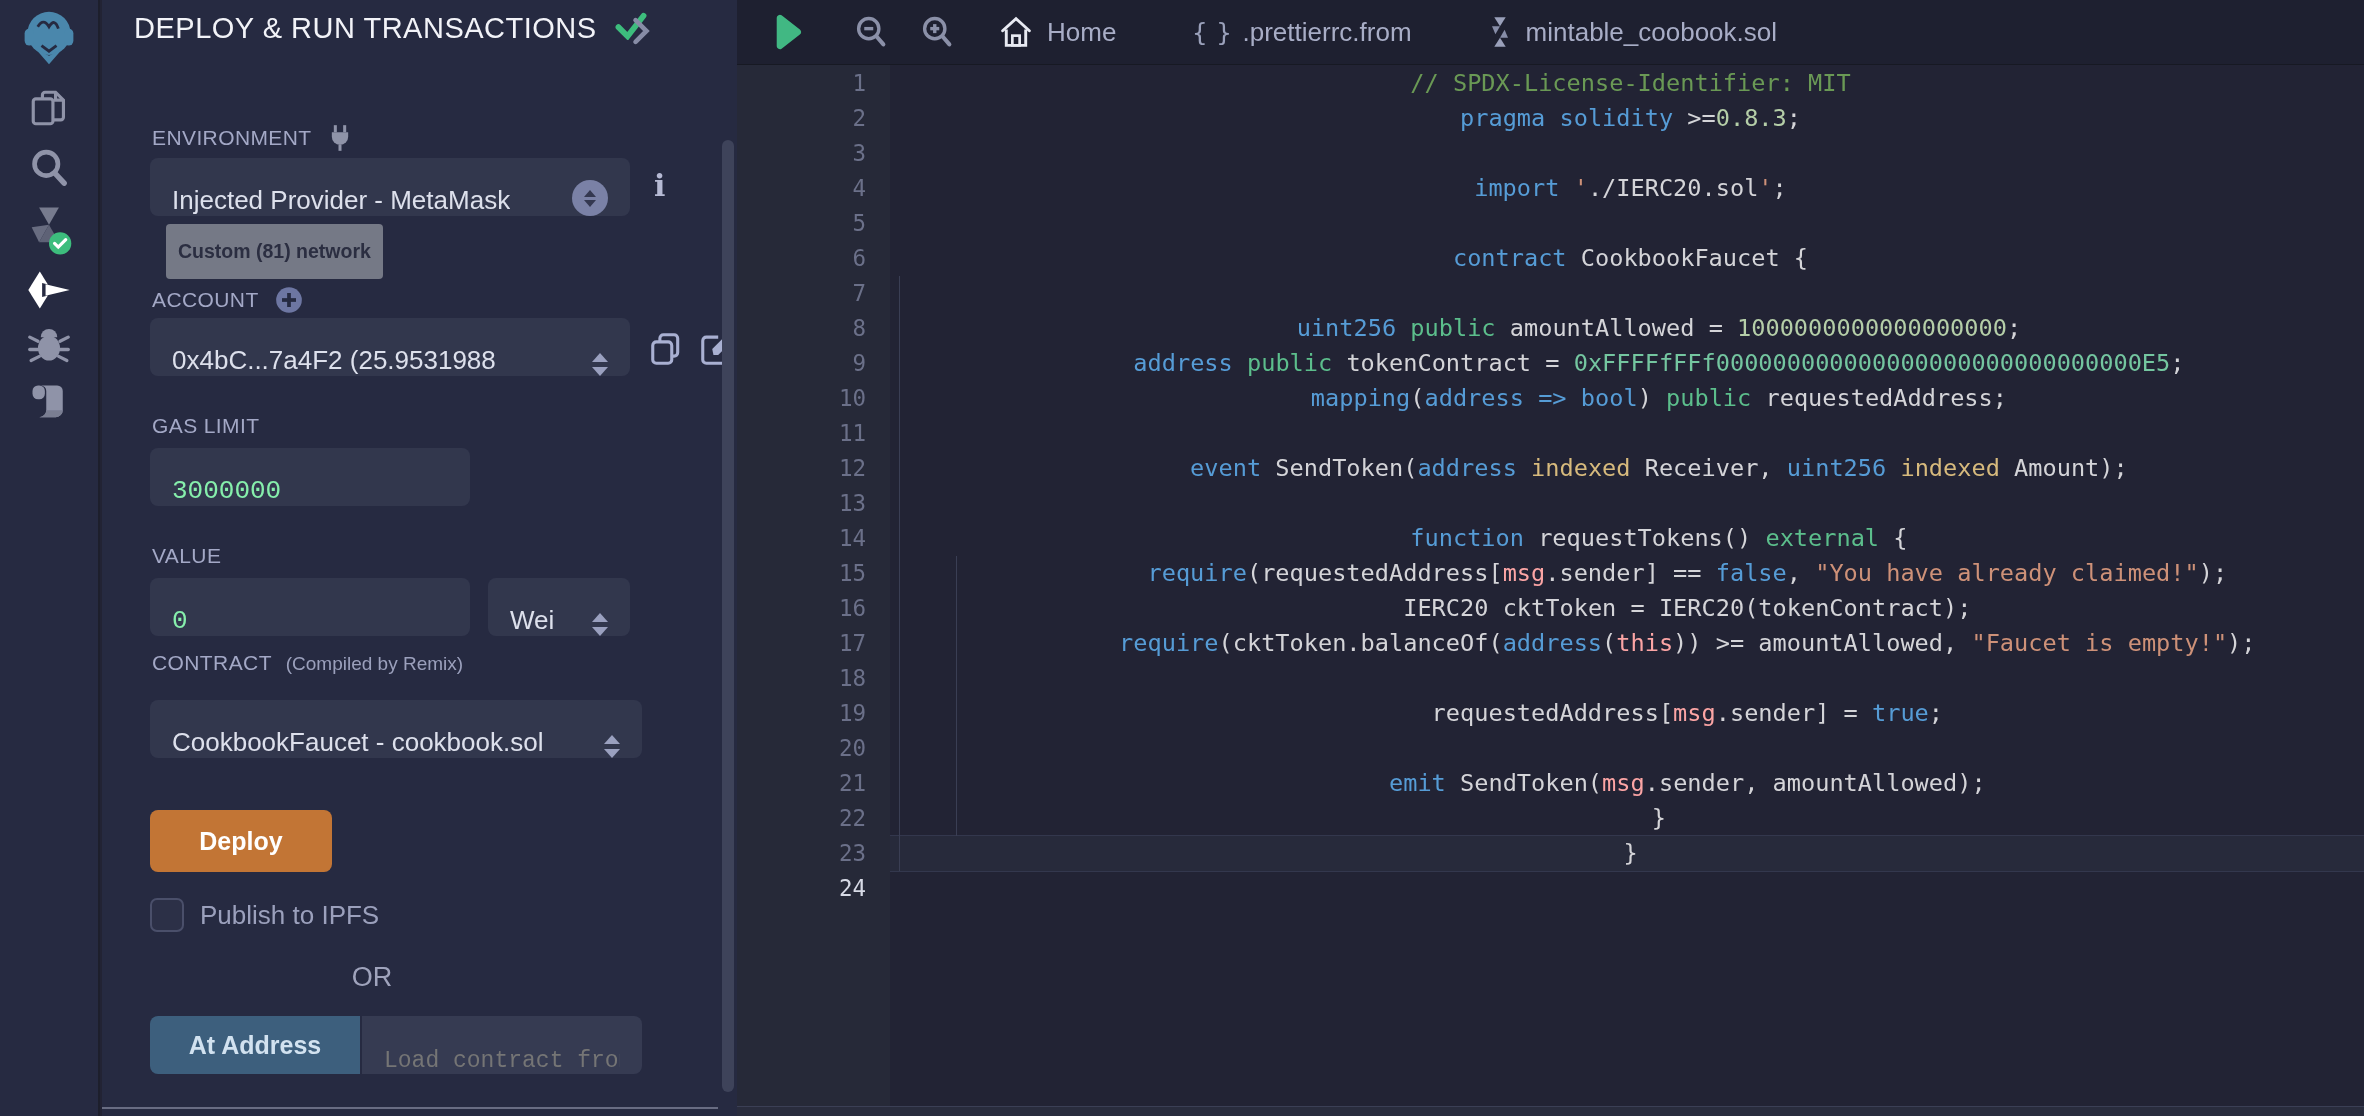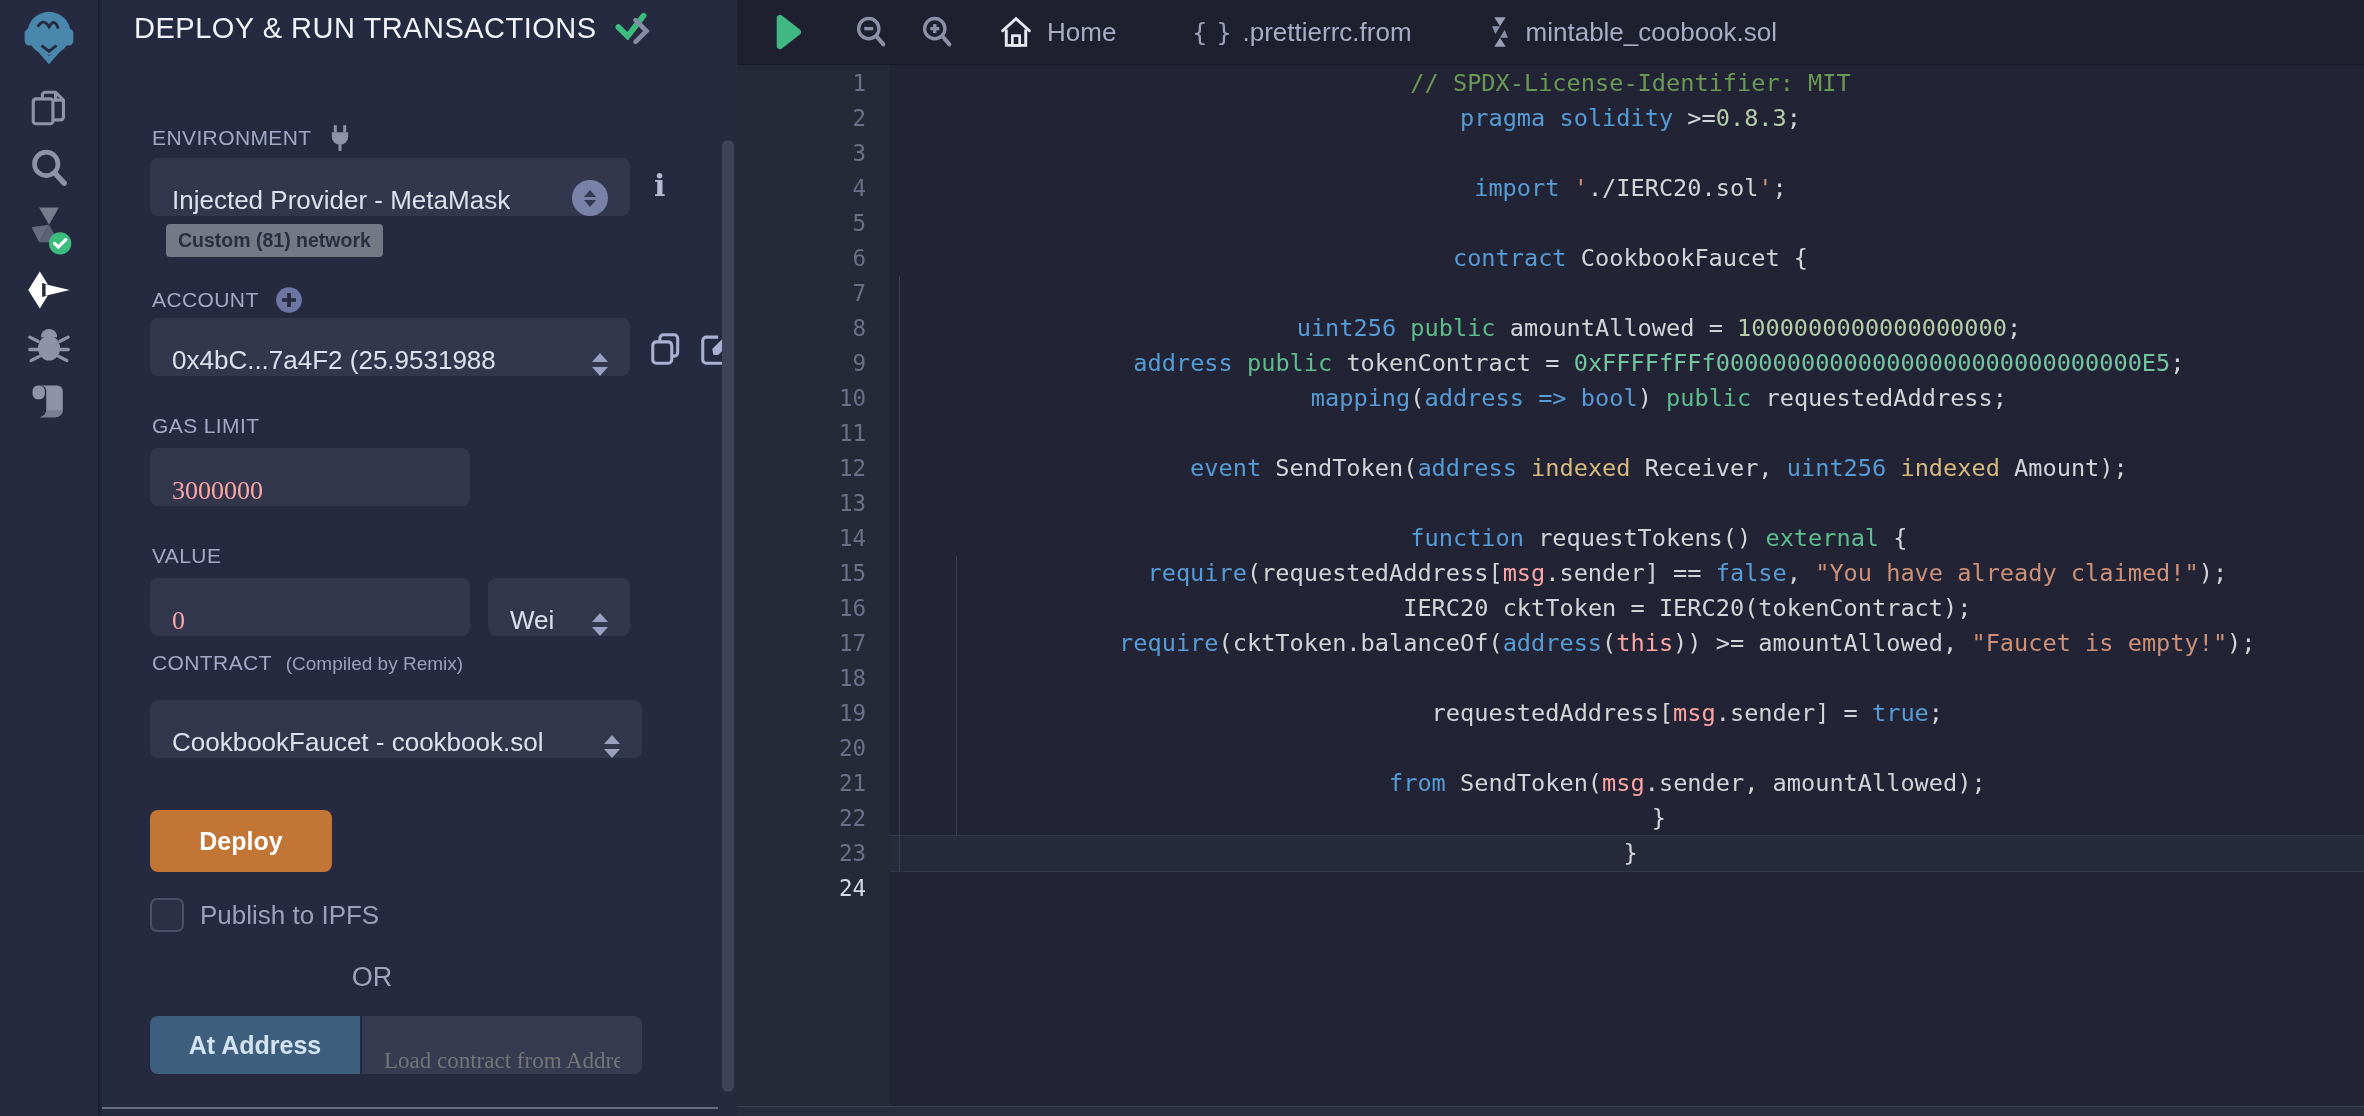--- a/index.html
+++ b/index.html
@@ -13,34 +13,34 @@
     align-items:center; justify-content:center; cursor:pointer; }
   
   #sidepanel { left:102px; top:0; width:635px; height:1116px; background:#262a41; z-index:4; }
   .panel-header { position:absolute; left:32px; top:12px; font-size:29px; font-weight:500;
     color:#f2f3f8; letter-spacing:.5px; white-space:nowrap; }
   .lbl { position:absolute; font-size:21px; color:#a3a8c6; letter-spacing:.4px; }
   .sub { font-size:19px; color:#9ba0bc; letter-spacing:0; }
   .select, .inputbox { position:absolute; background:#32374d; border-radius:8px;
     color:#dde0ec; font-size:26px; display:flex; align-items:flex-end; padding:0 22px;
     cursor:pointer; overflow:hidden; white-space:nowrap; }
-  .inputbox input { background:transparent; border:none; outline:none; color:#fca5a5;
-    font-size:26px; width:100%; font-family:Liberation Serif, serif; }
+  .inputbox input { background:transparent; border:none; outline:none; color:#86efac;
+    font-size:26px; width:100%; font-family:Liberation Mono, monospace; }
   .caret2 { margin-left:auto; display:flex; flex-direction:column; gap:5px; flex:none; }
   .caret2 i { width:0; height:0; border-left:8px solid transparent; border-right:8px solid transparent; }
   .caret2 .up { border-bottom:9px solid #9aa0bf; }
   .caret2 .dn { border-top:9px solid #9aa0bf; }
   .circ-caret { margin-left:auto; flex:none; width:36px; height:36px; border-radius:50%;
     background:#7a81a6; display:flex; flex-direction:column; align-items:center;
     justify-content:center; gap:3px; }
   .circ-caret i { width:0; height:0; border-left:6px solid transparent; border-right:6px solid transparent; }
   .circ-caret .up { border-bottom:7px solid #343850; }
   .circ-caret .dn { border-top:7px solid #343850; }
   .badge { position:absolute; background:#757986; color:#2b2e41; font-weight:bold;
-    font-size:19.5px; padding:5px 12px; border-radius:4px; }
+    font-size:19.5px; padding:16px 12px; border-radius:4px; }
   .btn { position:absolute; border-radius:8px; display:flex; align-items:center;
     justify-content:center; font-size:25px; font-weight:600; cursor:pointer; }
   .icon-btn { position:absolute; cursor:pointer; }
   .divider { position:absolute; height:2px; background:#686c82; }
   .scrollbar-v { position:absolute; background:#3e435a; border-radius:6px; }
   
   #tabbar { left:737px; top:0; width:1627px; height:65px; background:#1e2030;
     display:flex; align-items:center; z-index:3; border-bottom:1px solid #171923; }
   .tb-ic { flex:none; display:flex; align-items:center; cursor:pointer; }
   .tab { height:65px; display:flex; align-items:center; padding:0 24px; gap:14px;
@@ -333,18 +333,18 @@
       <div class="code-line"></div>
       <div class="code-line"><span class="tk-default">    </span><span class="tk-keyword">event</span><span class="tk-default"> SendToken(</span><span class="tk-keyword">address</span><span class="tk-default"> </span><span class="tk-modifier">indexed</span><span class="tk-default"> Receiver, </span><span class="tk-keyword">uint256</span><span class="tk-default"> </span><span class="tk-modifier">indexed</span><span class="tk-default"> Amount);</span></div>
       <div class="code-line"></div>
       <div class="code-line"><span class="tk-default">    </span><span class="tk-keyword">function</span><span class="tk-default"> requestTokens() </span><span class="tk-visibility">external</span><span class="tk-default"> {</span></div>
       <div class="code-line"><span class="tk-default">        </span><span class="tk-keyword">require</span><span class="tk-default">(requestedAddress[</span><span class="tk-builtin">msg</span><span class="tk-default">.sender] == </span><span class="tk-keyword">false</span><span class="tk-default">, </span><span class="tk-string">"You have already claimed!"</span><span class="tk-default">);</span></div>
       <div class="code-line"><span class="tk-default">        IERC20 cktToken = IERC20(tokenContract);</span></div>
       <div class="code-line"><span class="tk-default">        </span><span class="tk-keyword">require</span><span class="tk-default">(cktToken.balanceOf(</span><span class="tk-keyword">address</span><span class="tk-default">(</span><span class="tk-builtin">this</span><span class="tk-default">)) &gt;= amountAllowed, </span><span class="tk-string">"Faucet is empty!"</span><span class="tk-default">);</span></div>
       <div class="code-line"></div>
       <div class="code-line"><span class="tk-default">        requestedAddress[</span><span class="tk-builtin">msg</span><span class="tk-default">.sender] = </span><span class="tk-keyword">true</span><span class="tk-default">;</span></div>
       <div class="code-line"></div>
-      <div class="code-line"><span class="tk-default">        </span><span class="tk-keyword">from</span><span class="tk-default"> SendToken(</span><span class="tk-builtin">msg</span><span class="tk-default">.sender, amountAllowed);</span></div>
+      <div class="code-line"><span class="tk-default">        </span><span class="tk-keyword">emit</span><span class="tk-default"> SendToken(</span><span class="tk-builtin">msg</span><span class="tk-default">.sender, amountAllowed);</span></div>
       <div class="code-line"><span class="tk-default">    }</span></div>
       <div class="code-line current"><span class="tk-default">}</span></div>
     </div>
 </div>
 <div id="terminal-strip" class="abs"></div>
 
 </body></html>

